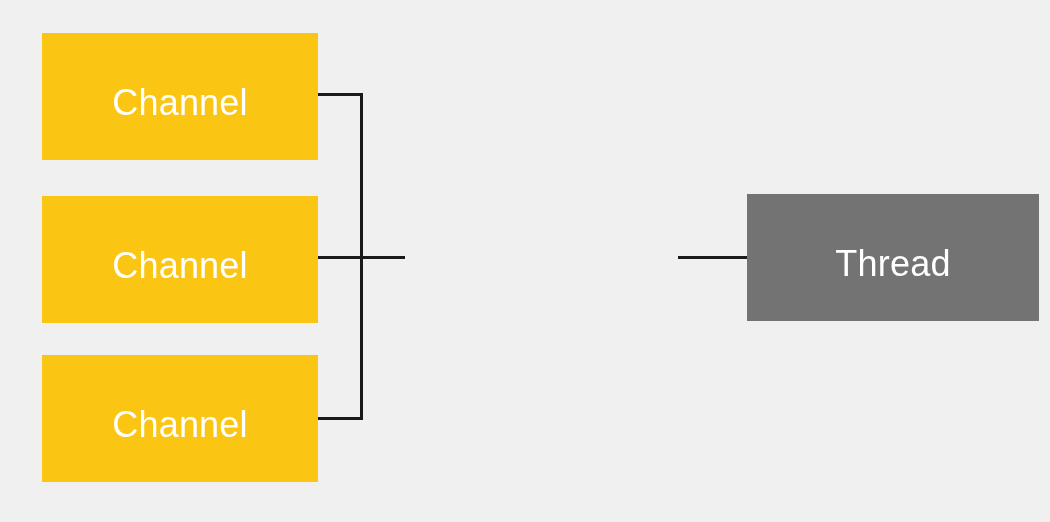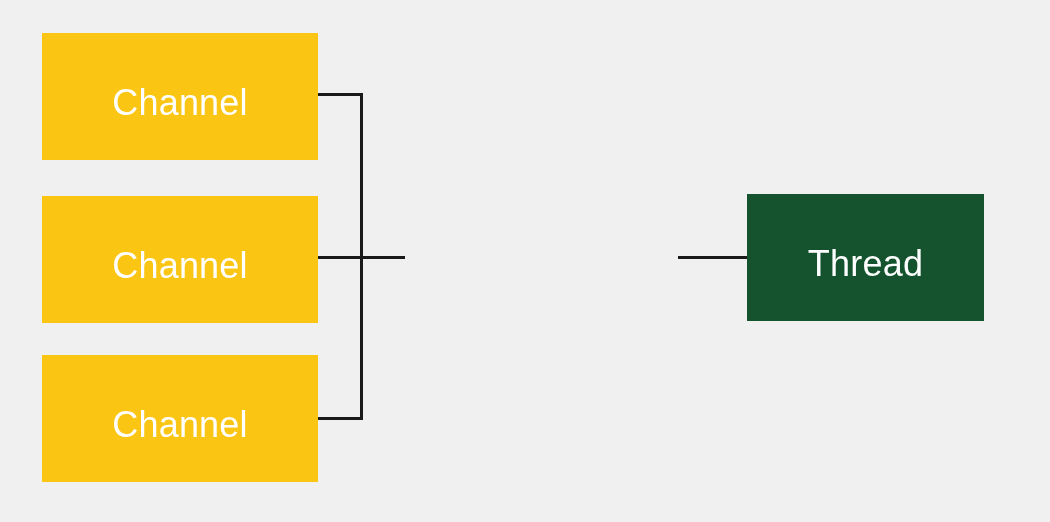--- a/index.html
+++ b/index.html
@@ -39,21 +39,21 @@
     top: -8px;
     margin-top: 28px;
   }
   
   .node-channel-1 { left: 42px;  top: 33px;  width: 276px; height: 127px; background: #fbc513; }
   .node-channel-2 { left: 42px;  top: 196px; width: 276px; height: 127px; background: #fbc513; }
   .node-channel-3 { left: 42px;  top: 355px; width: 276px; height: 127px; background: #fbc513; }
   
   .node-selector  { left: 403px; top: 194px; width: 275px; height: 127px; background: #19ced5; }
   
-  .node-thread    { left: 747px; top: 194px; width: 237px; height: 127px; background: #14532d; }
+  .node-thread    { left: 747px; top: 194px; width: 292px; height: 127px; background: #737373; }
 
   
   .edge {
     position: absolute;
     background: #1a1a1a;
   }
   .edge-h { height: 3px; }
   .edge-v { width: 3px; }
 
   

